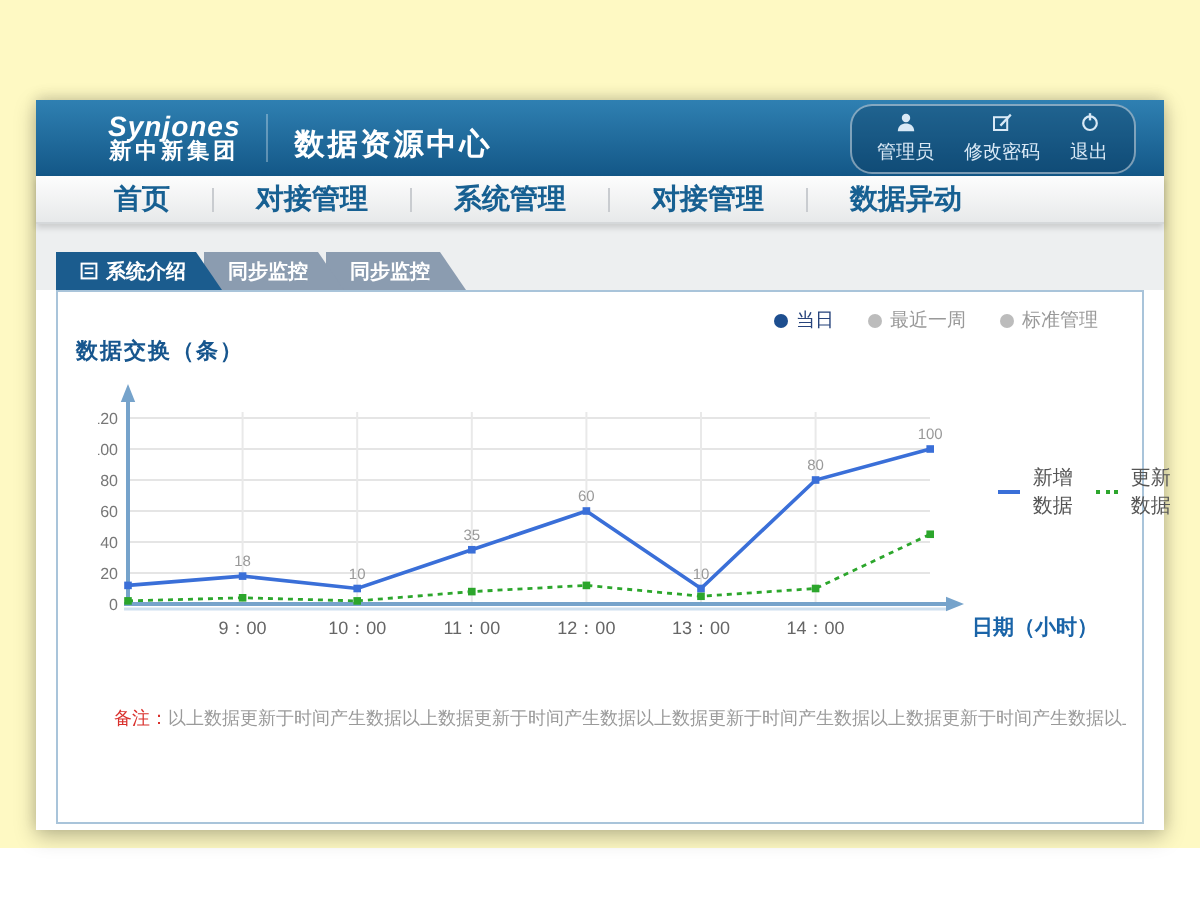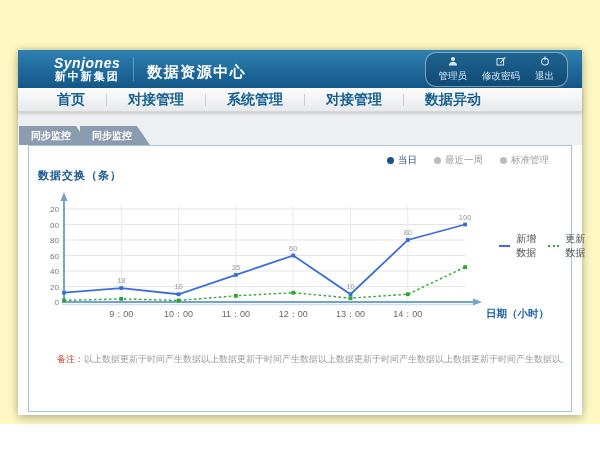--- a/index.html
+++ b/index.html
@@ -114,20 +114,28 @@
       <span class="nav-sep"></span>
       <span class="nav-item">系统管理</span>
       <span class="nav-sep"></span>
       <span class="nav-item">对接管理</span>
       <span class="nav-sep"></span>
       <span class="nav-item">数据异动</span>
     </div>
 
     <div class="band">
       <div class="tabs">
+        <div class="tab active">
+          <svg class="tab-ico" width="9" height="9" viewBox="0 0 9 9">
+              <rect x="0.8" y="0.8" width="7.4" height="7.4" fill="none" stroke="#fff" stroke-width="1"></rect>
+              <line x1="2.3" y1="3.2" x2="6.7" y2="3.2" stroke="#fff" stroke-width="0.9"></line>
+              <line x1="2.3" y1="5.6" x2="6.7" y2="5.6" stroke="#fff" stroke-width="0.9"></line>
+            </svg>
+          <span>系统介绍</span>
+        </div>
         <div class="tab inactive">
           <span>同步监控</span>
         </div>
         <div class="tab inactive">
           <span>同步监控</span>
         </div>
       </div>
     </div>
 
     <div class="panel">

